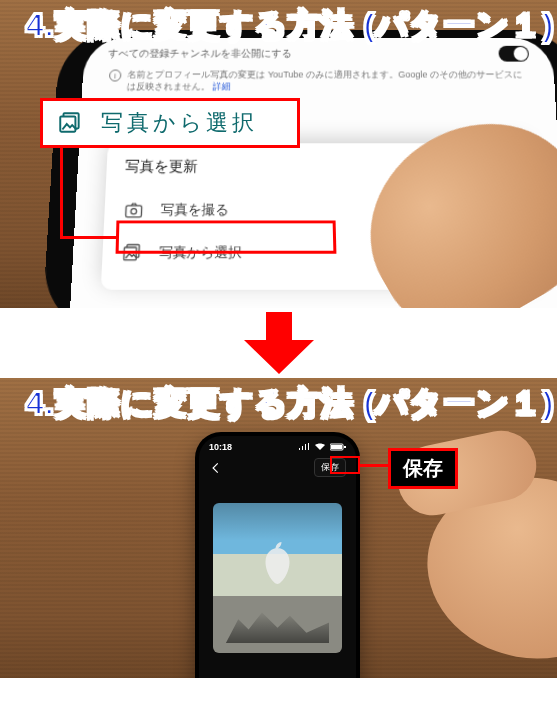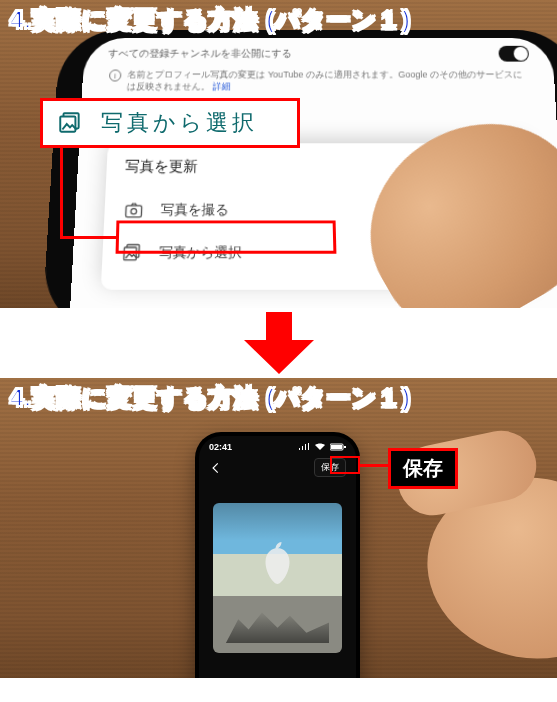--- a/index.html
+++ b/index.html
@@ -17,22 +17,22 @@
   }
   .wood {
     position: absolute; inset: 0;
     background:
       repeating-linear-gradient(0deg,
         rgba(0,0,0,0.05) 0 2px, rgba(0,0,0,0) 2px 4px),
       linear-gradient(180deg,#a07044,#8a5c36 40%,#7e5330 80%,#6f4828);
   }
   .heading {
     position: absolute;
-    top: 4px; left: 10px;
-    font-size: 24px;
+    top: 4px; left: 26px;
+    font-size: 32px;
     font-weight: 800;
     color: #1732d6;
     -webkit-text-stroke: 2px #fff;
     text-shadow:
       -2px -2px 0 #fff, 2px -2px 0 #fff, -2px 2px 0 #fff, 2px 2px 0 #fff;
     letter-spacing: 1px;
     z-index: 20;
   }
 
   
@@ -335,21 +335,21 @@
     <path d="M22 0h26v28h22L35 62 0 28h22z" fill="#ff0000"></path>
   </svg>
 </div>
 
 <div id="bottom" class="panel">
   <div class="wood"></div>
 
   <div class="phone">
     <div class="scr">
       <div class="statusbar">
-        <span>02:41</span>
+        <span>10:18</span>
         <span class="sb-right">
           <svg width="12" height="8" viewBox="0 0 12 8">
               <path d="M1 7h1V5H1zM4 7h1V3H4zM7 7h1V1H7zM10 7h1V0h-1z" fill="#fff"></path>
             </svg>
           <svg width="12" height="8" viewBox="0 0 12 8">
               <path d="M6 7L1 2c3-2 7-2 10 0z" fill="#fff"></path>
             </svg>
           <svg width="16" height="8" viewBox="0 0 16 8">
               <rect x="0" y="1" width="13" height="6" rx="1" fill="none" stroke="#fff"></rect>
               <rect x="1" y="2" width="11" height="4" fill="#fff"></rect>

